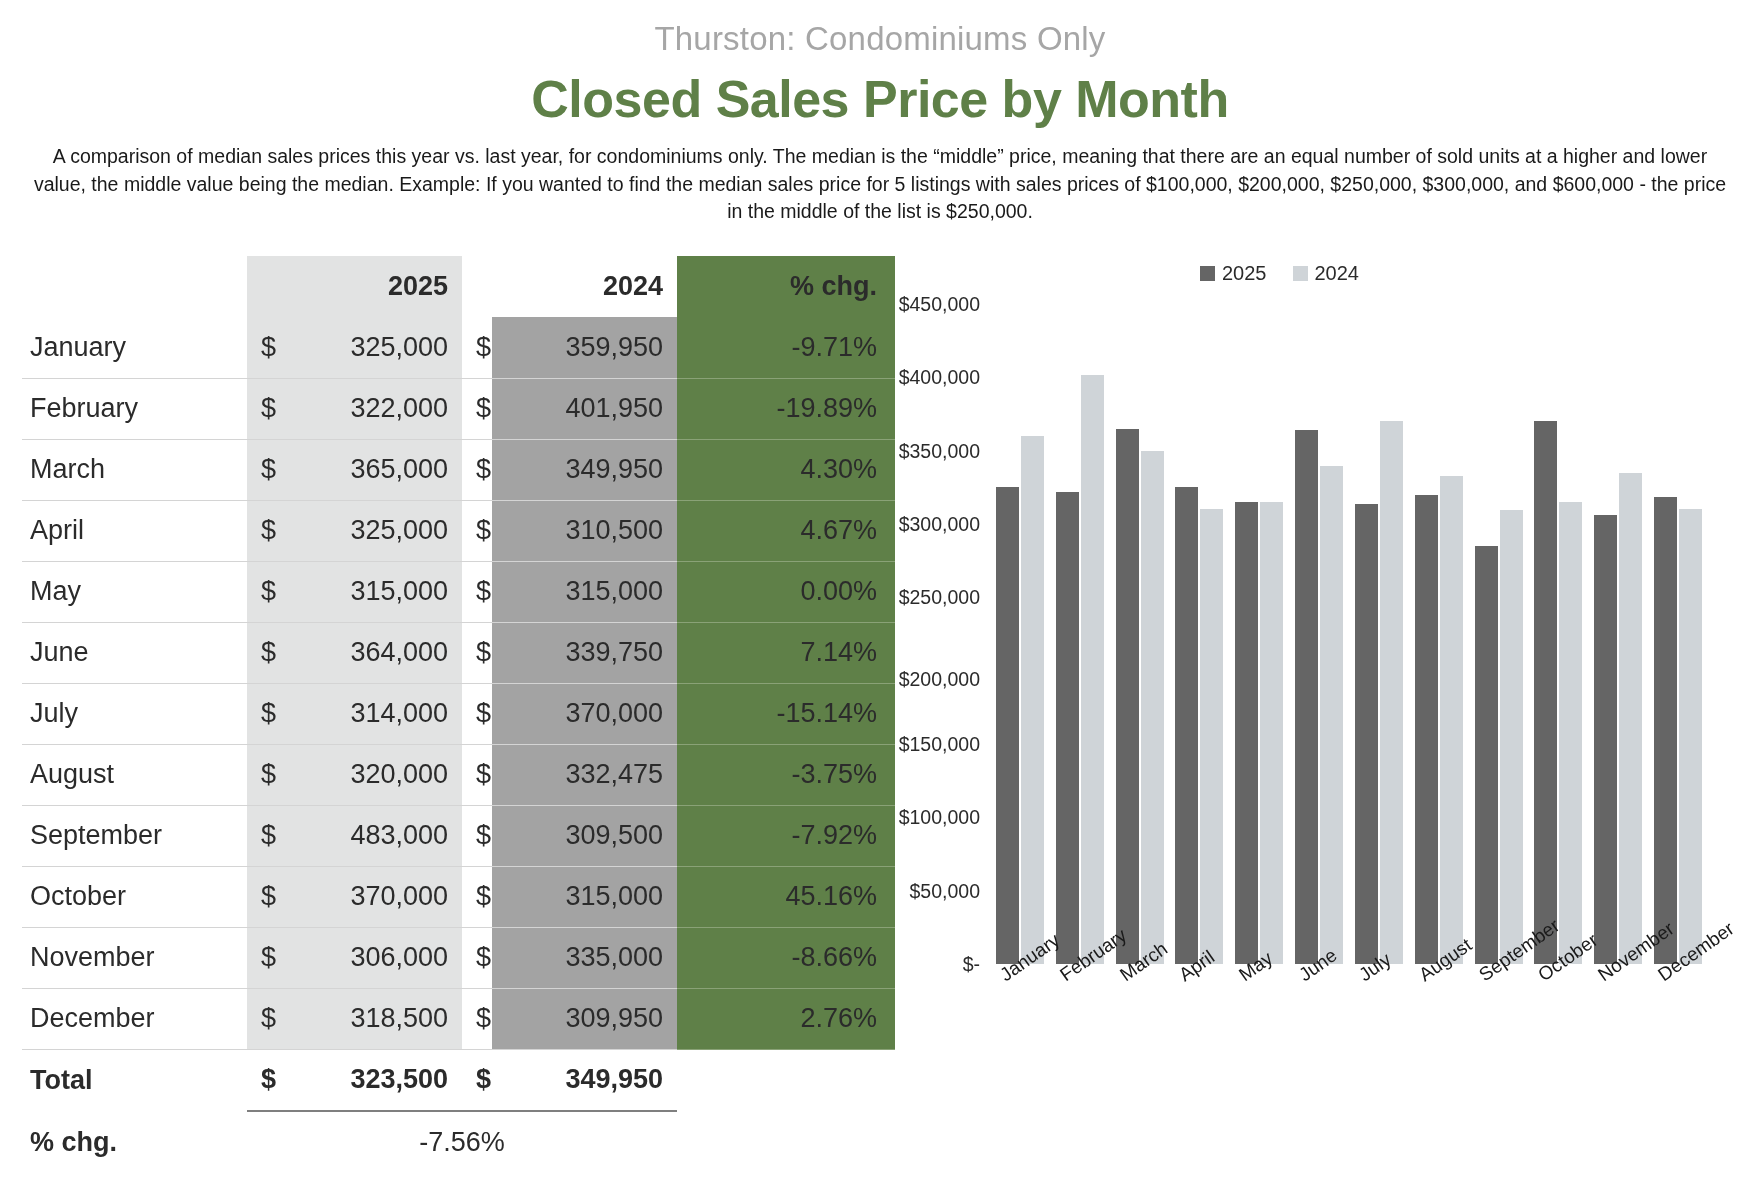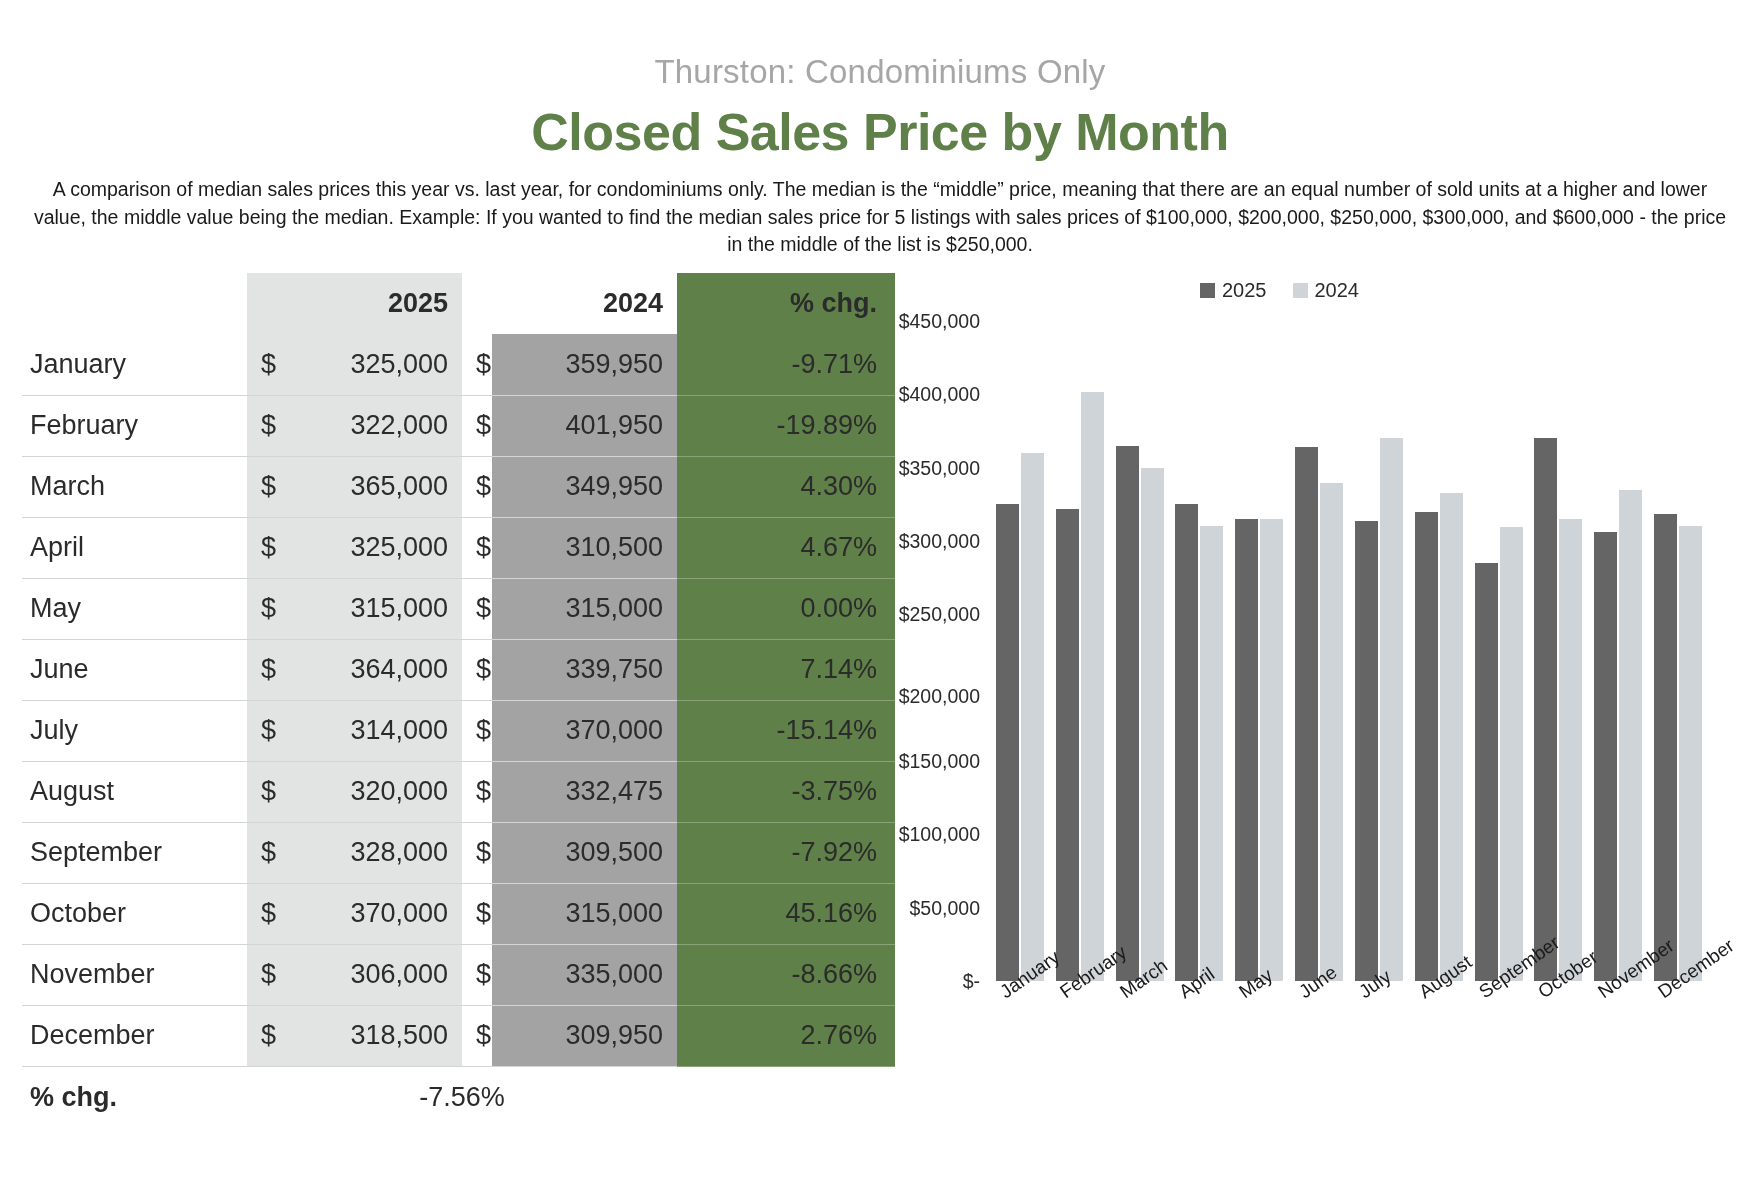--- a/index.html
+++ b/index.html
@@ -17,32 +17,31 @@
   }
 
   
   .subtitle {
     text-align: center;
     font-size: 33px;
     color: #a6a6a6;
     font-weight: 400;
     padding-top: 20px;
     letter-spacing: 0.2px;
-    margin-top: 33px;
   }
   .title {
     text-align: center;
     font-size: 52px;
     font-weight: bold;
     color: #5f8048;
     margin-top: 11px;
     letter-spacing: -0.5px;
   }
   .description {
-    margin: 14px auto 0 auto;
+    margin: 14px auto 16px auto;
     width: 1700px;
     text-align: center;
     font-size: 19.5px;
     line-height: 1.42;
     color: #1a1a1a;
   }
 
   
   .content {
     position: relative;
@@ -333,21 +332,21 @@
             <td class="month">August</td>
             <td class="dollar-a">$</td>
             <td class="val-a">320,000</td>
             <td class="dollar-b">$</td>
             <td class="val-b">332,475</td>
             <td class="pct">-3.75%</td>
           </tr>
           <tr class="row">
             <td class="month">September</td>
             <td class="dollar-a">$</td>
-            <td class="val-a">328,000</td>
+            <td class="val-a">483,000</td>
             <td class="dollar-b">$</td>
             <td class="val-b">309,500</td>
             <td class="pct">-7.92%</td>
           </tr>
           <tr class="row">
             <td class="month">October</td>
             <td class="dollar-a">$</td>
             <td class="val-a">370,000</td>
             <td class="dollar-b">$</td>
             <td class="val-b">315,000</td>
@@ -363,20 +362,28 @@
           </tr>
           <tr class="row">
             <td class="month">December</td>
             <td class="dollar-a">$</td>
             <td class="val-a">318,500</td>
             <td class="dollar-b">$</td>
             <td class="val-b">309,950</td>
             <td class="pct">2.76%</td>
           </tr>
 
+          <tr class="total">
+            <td class="total-label">Total</td>
+            <td class="total-dollar-a">$</td>
+            <td class="total-val-a">323,500</td>
+            <td class="total-dollar-b">$</td>
+            <td class="total-val-b">349,950</td>
+            <td class="total-blank"></td>
+          </tr>
 
           <tr class="pctchg">
             <td class="pctchg-label">% chg.</td>
             <td class="pctchg-value" colspan="4">-7.56%</td>
             <td></td>
           </tr>
         </tbody>
       </table>
     </div>
 

